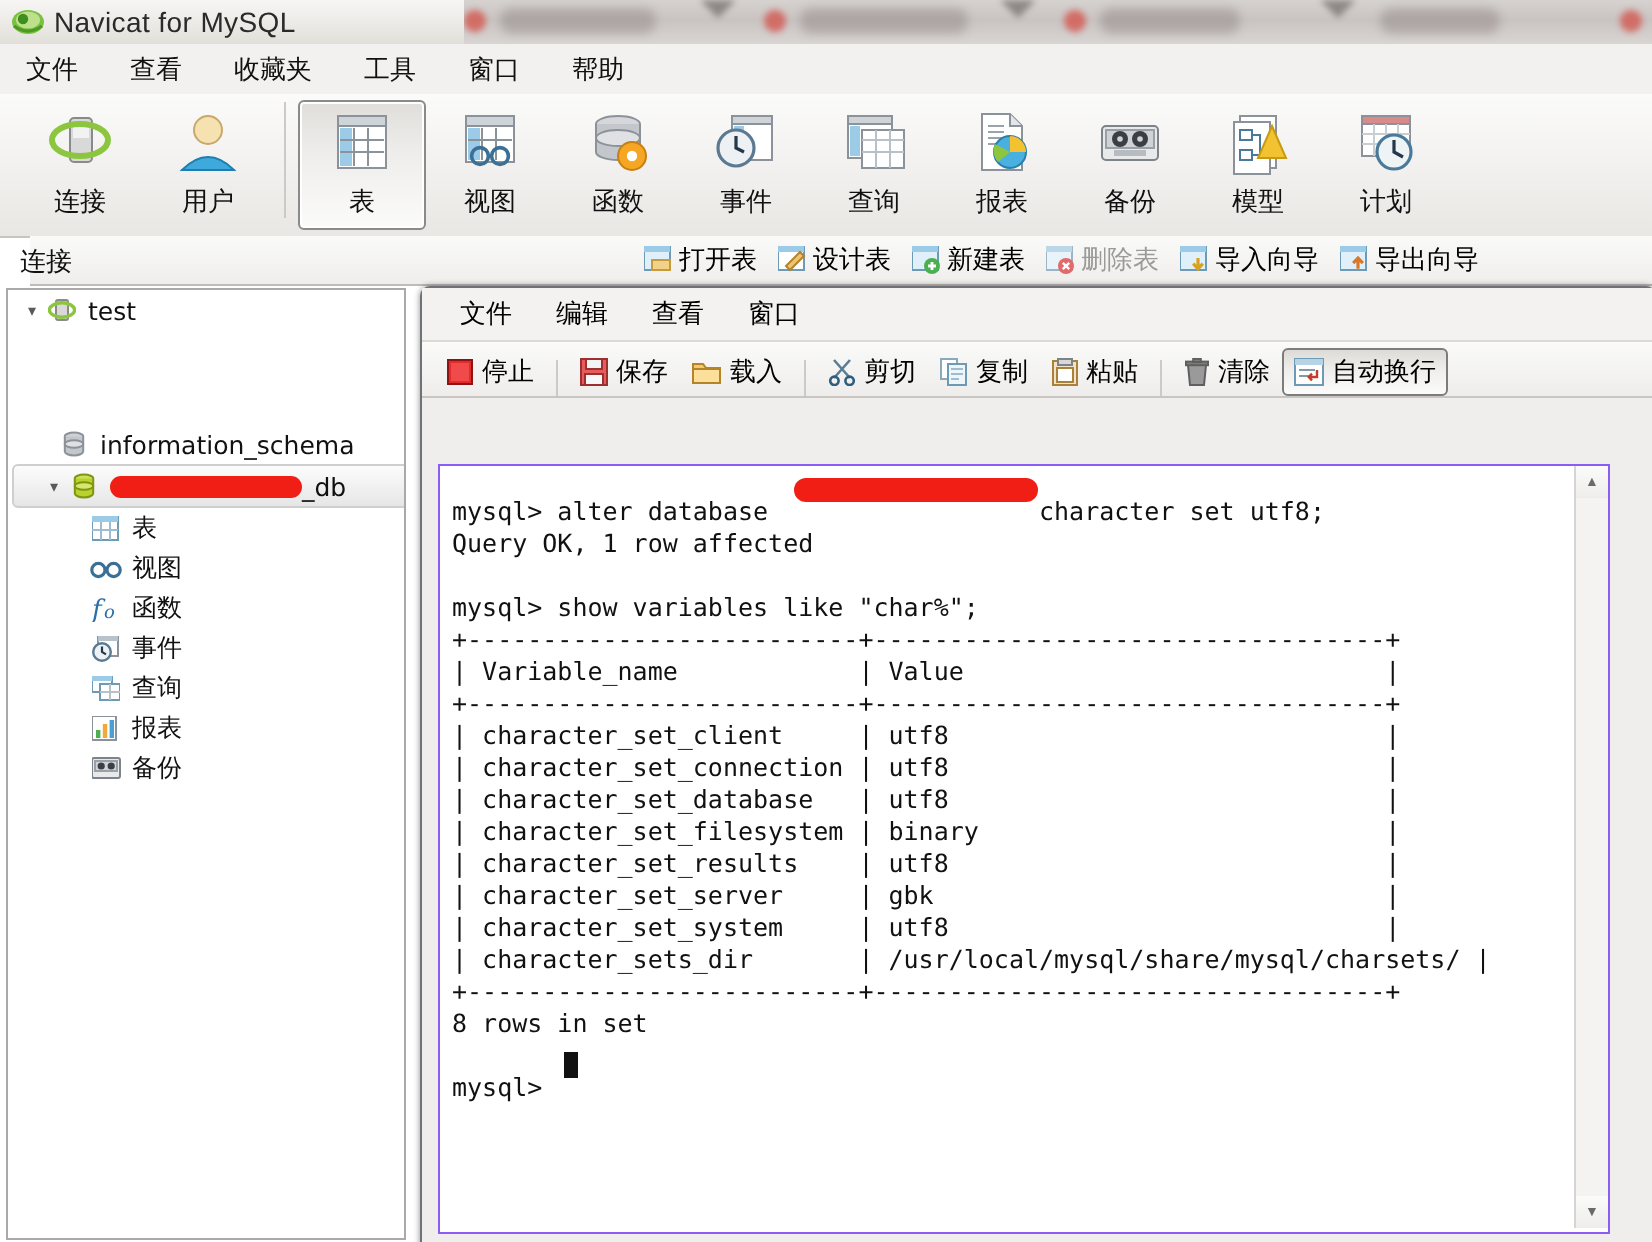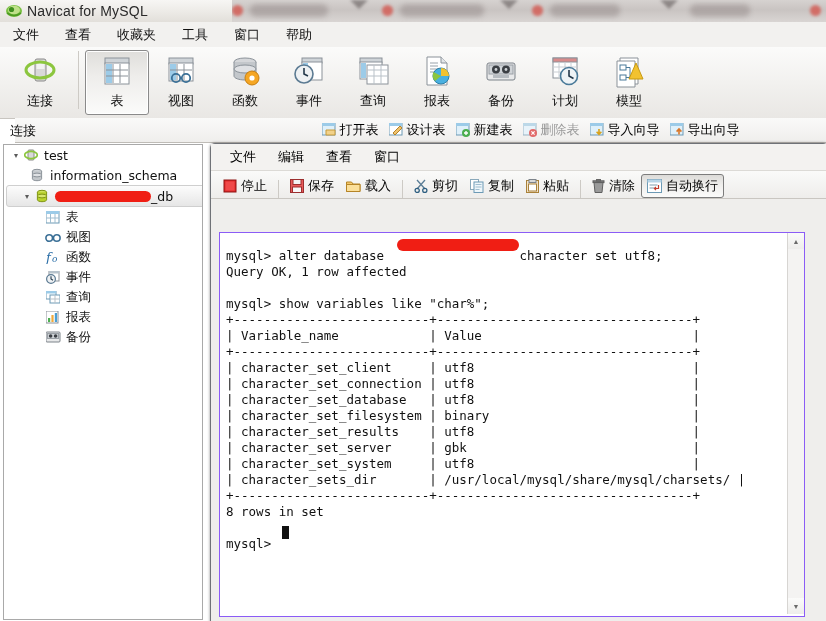--- a/index.html
+++ b/index.html
@@ -162,20 +162,29 @@
       <span class="gl">
         <svg width="34" height="34" viewBox="0 0 34 34">
           <rect x="12" y="5" width="11" height="22" rx="2" fill="#d9d9d9" stroke="#8a8a8a"></rect>
           <rect x="13.5" y="7" width="8" height="8" fill="#f2f2f2"></rect>
           <ellipse cx="17" cy="16" rx="14" ry="8" fill="none" stroke="#8cc63f" stroke-width="3"></ellipse>
         </svg>
       </span>
       <span class="cap">连接</span>
     </div>
 
+    <div class="bigbtn">
+      <span class="gl">
+        <svg width="34" height="34" viewBox="0 0 34 34">
+          <circle cx="17" cy="11" r="7" fill="#f5e2b0" stroke="#c9a86a"></circle>
+          <path d="M4 31 q13-13 26 0z" fill="#3fa8dd" stroke="#1d7fae"></path>
+        </svg>
+      </span>
+      <span class="cap">用户</span>
+    </div>
 
     <div class="barsep"></div>
 
     <div class="bigbtn sel">
       <span class="gl">
         <svg width="34" height="34" viewBox="0 0 34 34">
           <rect x="5" y="4" width="24" height="6" fill="#cfd4d8" stroke="#8b9299"></rect>
           <rect x="5" y="9" width="24" height="21" fill="#fff" stroke="#8b9299"></rect>
           <rect x="6" y="10" width="6" height="19" fill="#9ccbe8"></rect>
           <path d="M13 10v19M20 10v19M6 16h22M6 22h22" stroke="#8b9299" stroke-width="1"></path>
@@ -263,43 +272,43 @@
             <circle cx="22" cy="15.5" r="1.4" fill="#cfd3d7"></circle>
           <rect x="9" y="21" width="16" height="3" fill="#b7bcc1"></rect>
         </svg>
       </span>
       <span class="cap">备份</span>
     </div>
 
     <div class="bigbtn">
       <span class="gl">
         <svg width="34" height="34" viewBox="0 0 34 34">
-          <rect x="5" y="4" width="24" height="20" fill="#fff" stroke="#8b9299"></rect>
-          <rect x="5" y="4" width="24" height="4" fill="#d98b8b" stroke="#8b9299"></rect>
-          <path d="M11 8v16M17 8v16M23 8v16M5 13h24M5 18h24" stroke="#c9ced3"></path>
-          <circle cx="21" cy="22" r="8.5" fill="#eef3f6" stroke="#4a7a99" stroke-width="1.6"></circle>
-          <path d="M21 16v6l4.5 2.5" stroke="#23384a" stroke-width="1.6" fill="none"></path>
-        </svg>
-      </span>
-      <span class="cap">计划</span>
-    </div>
-
-    <div class="bigbtn">
-      <span class="gl">
-        <svg width="34" height="34" viewBox="0 0 34 34">
           <path d="M8 4h18v26H8z" fill="#fff" stroke="#8b9299"></path>
           <path d="M5 7h18v26H5z" fill="#fff" stroke="#8b9299"></path>
           <rect x="8" y="11" width="6" height="5" fill="none" stroke="#4a7a99"></rect>
           <rect x="8" y="21" width="6" height="5" fill="none" stroke="#4a7a99"></rect>
           <path d="M14 13.5h4v10h-4" fill="none" stroke="#4a7a99"></path>
           <path d="M24 9l7 16h-14z" fill="#f2c230" stroke="#c79a12"></path>
         </svg>
       </span>
       <span class="cap">模型</span>
     </div>
+
+    <div class="bigbtn">
+      <span class="gl">
+        <svg width="34" height="34" viewBox="0 0 34 34">
+          <rect x="5" y="4" width="24" height="20" fill="#fff" stroke="#8b9299"></rect>
+          <rect x="5" y="4" width="24" height="4" fill="#d98b8b" stroke="#8b9299"></rect>
+          <path d="M11 8v16M17 8v16M23 8v16M5 13h24M5 18h24" stroke="#c9ced3"></path>
+          <circle cx="21" cy="22" r="8.5" fill="#eef3f6" stroke="#4a7a99" stroke-width="1.6"></circle>
+          <path d="M21 16v6l4.5 2.5" stroke="#23384a" stroke-width="1.6" fill="none"></path>
+        </svg>
+      </span>
+      <span class="cap">计划</span>
+    </div>
   </div>
 
   <div class="smallbar">
     <div style="width:205px;"></div>
 
     <span class="sbtn">
       <svg width="15" height="14" viewBox="0 0 15 14">
           <rect x="0" y="0" width="13" height="12" fill="#dff0fa" stroke="#6d9ab5"></rect>
           <rect x="0" y="0" width="13" height="3" fill="#9ccbe8"></rect>
           <path d="M4 7h9v5H4z" fill="#f2d28a" stroke="#c79a3a"></path>
@@ -357,21 +366,21 @@
       <span class="arrow">▾</span>
       <span class="ico">
         <svg width="14" height="14" viewBox="0 0 14 14">
             <rect x="4" y="2" width="6" height="10" rx="1" fill="#d9d9d9" stroke="#8a8a8a"></rect>
             <ellipse cx="7" cy="7" rx="6.3" ry="3.6" fill="none" stroke="#8cc63f" stroke-width="1.7"></ellipse>
           </svg>
       </span>
       <span style="margin-left:4px;">test</span>
     </div>
 
-    <div class="tnode" style="padding-left:24px;">
+    <div class="tnode" style="padding-left:24px;margin-top:47px;">
       <span class="ico">
         <svg width="14" height="14" viewBox="0 0 14 14">
             <ellipse cx="7" cy="3.2" rx="4.6" ry="1.9" fill="#cfd3d7" stroke="#8b9299"></ellipse>
             <path d="M2.4 3.2v7.6c0 1 2 1.9 4.6 1.9s4.6-.9 4.6-1.9V3.2" fill="#c3c7cb" stroke="#8b9299"></path>
             <ellipse cx="7" cy="7" rx="4.6" ry="1.9" fill="#dfe1e4" stroke="#8b9299"></ellipse>
           </svg>
       </span>
       <span style="margin-left:4px;">information_schema</span>
     </div>
 

